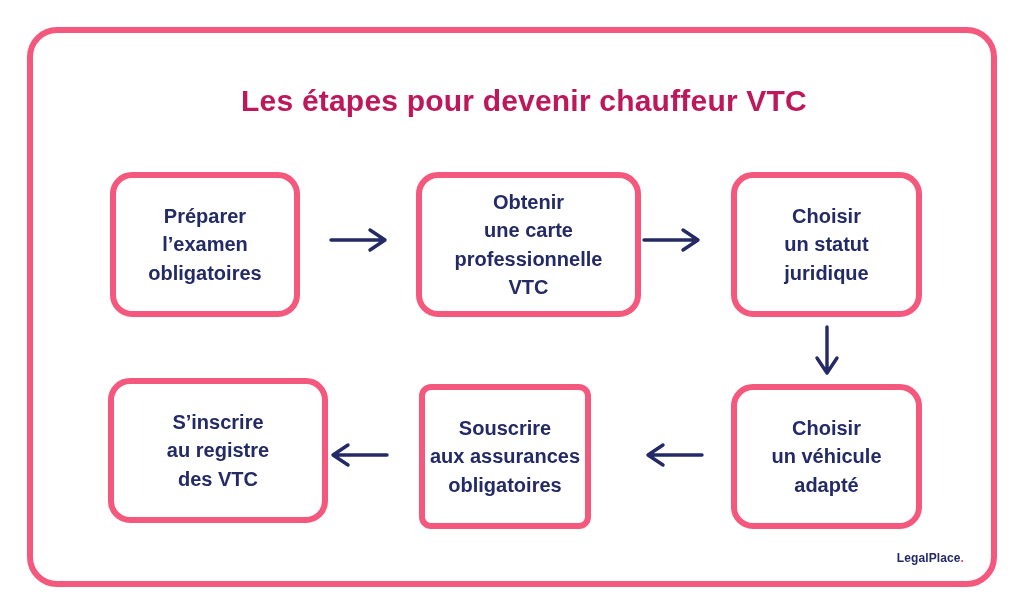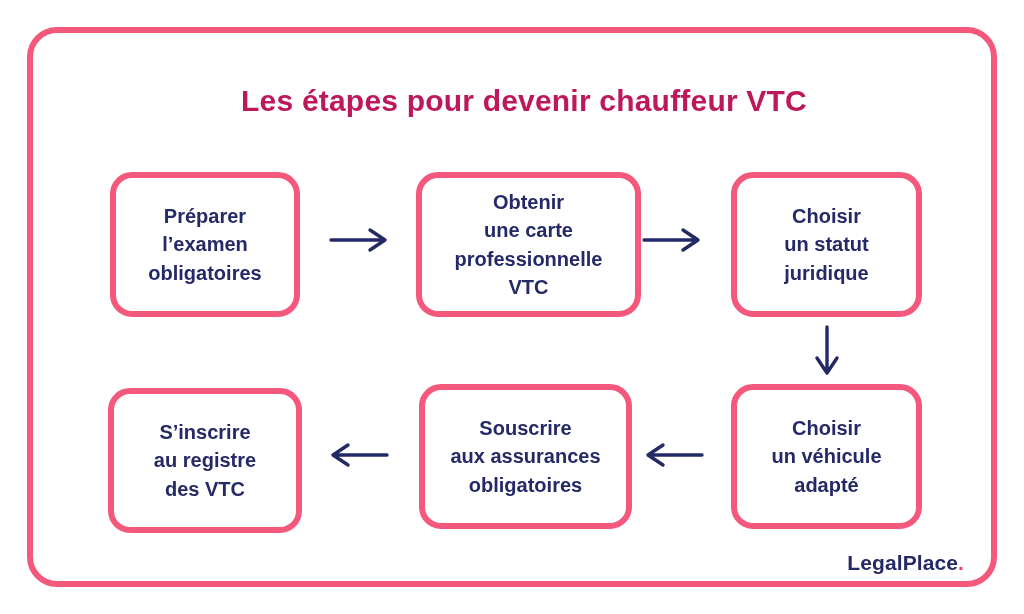--- a/index.html
+++ b/index.html
@@ -54,33 +54,33 @@
     white-space: pre-line;
     font-size: 20px;
     font-weight: bold;
     line-height: 1.42;
     color: #232a66;
   }
   .b1 { left: 110px; top: 172px; width: 190px; }
   .b2 { left: 416px; top: 172px; width: 225px; }
   .b3 { left: 731px; top: 172px; width: 191px; }
   .b4 { left: 731px; top: 384px; width: 191px; }
-  .b5 { left: 419px; top: 384px; width: 213px; }
-  .b6 { left: 108px; top: 388px; width: 194px; }
+  .b5 { left: 419px; top: 384px; width: 172px; border-radius: 12px; }
+  .b6 { left: 108px; top: 378px; width: 220px; }
   .arrow { position: absolute; }
   .a1 { left: 328px; top: 226px; }
   .a2 { left: 641px; top: 226px; }
   .a-down { left: 813px; top: 324px; }
   .a3 { left: 643px; top: 441px; }
   .a4 { left: 328px; top: 441px; }
   .logo {
     position: absolute;
     top: 551px;
     right: 60px;
-    font-size: 21px;
+    font-size: 12px;
     font-weight: bold;
     color: #232a66;
     letter-spacing: 0.1px;
   }
   .logo .dot { color: #ef4066; }
 </style>
 </head>
 <body>
 
 <div class="canvas">

